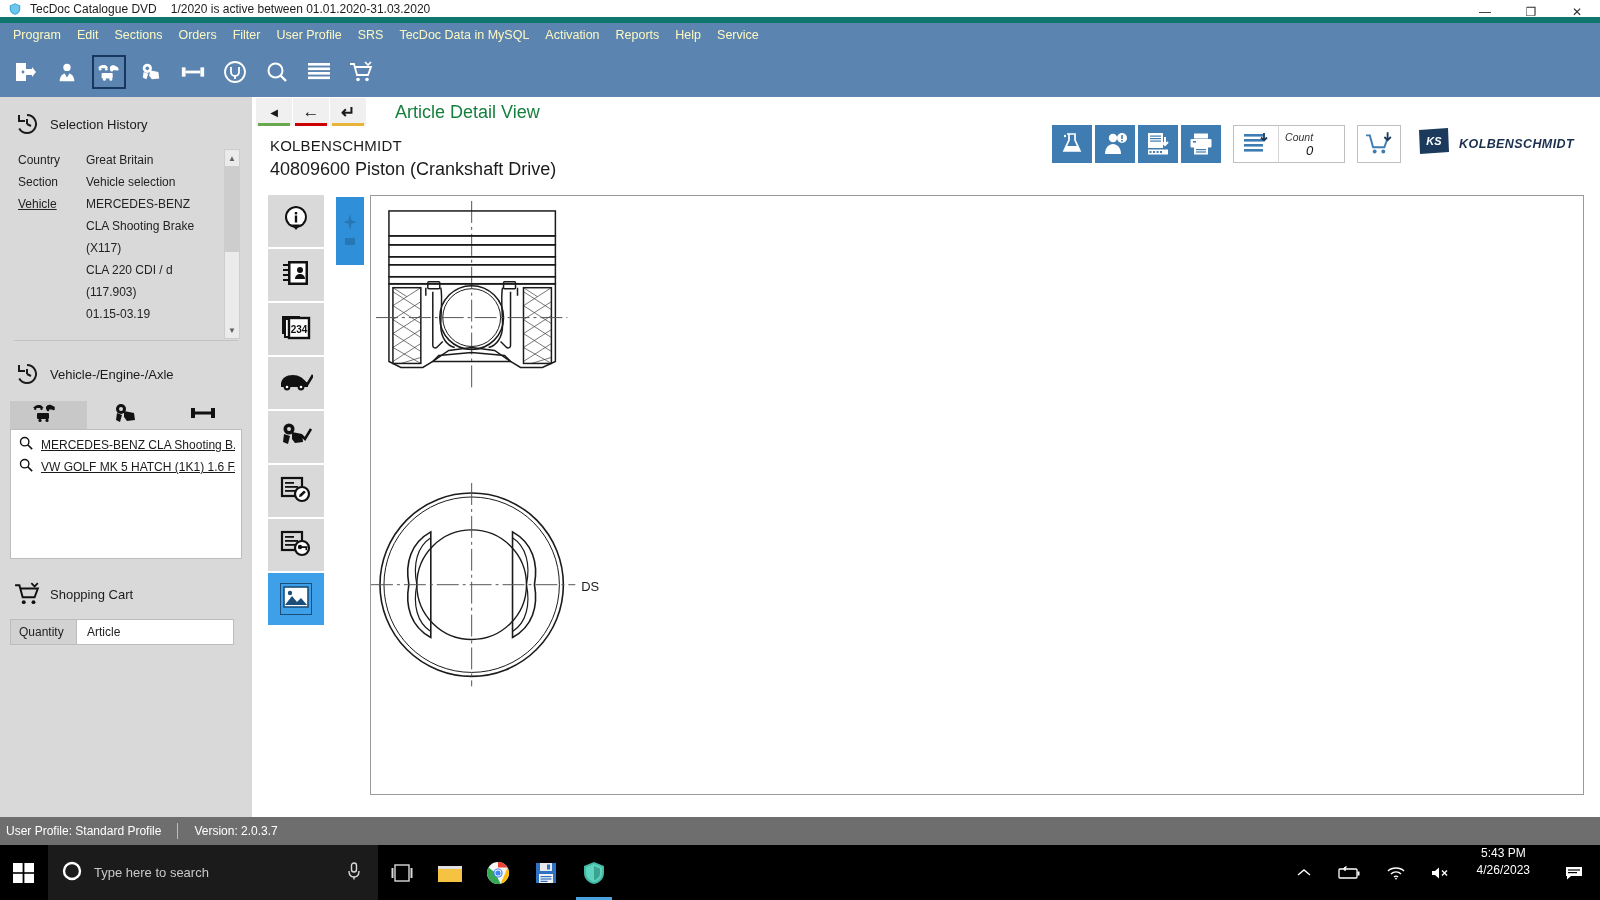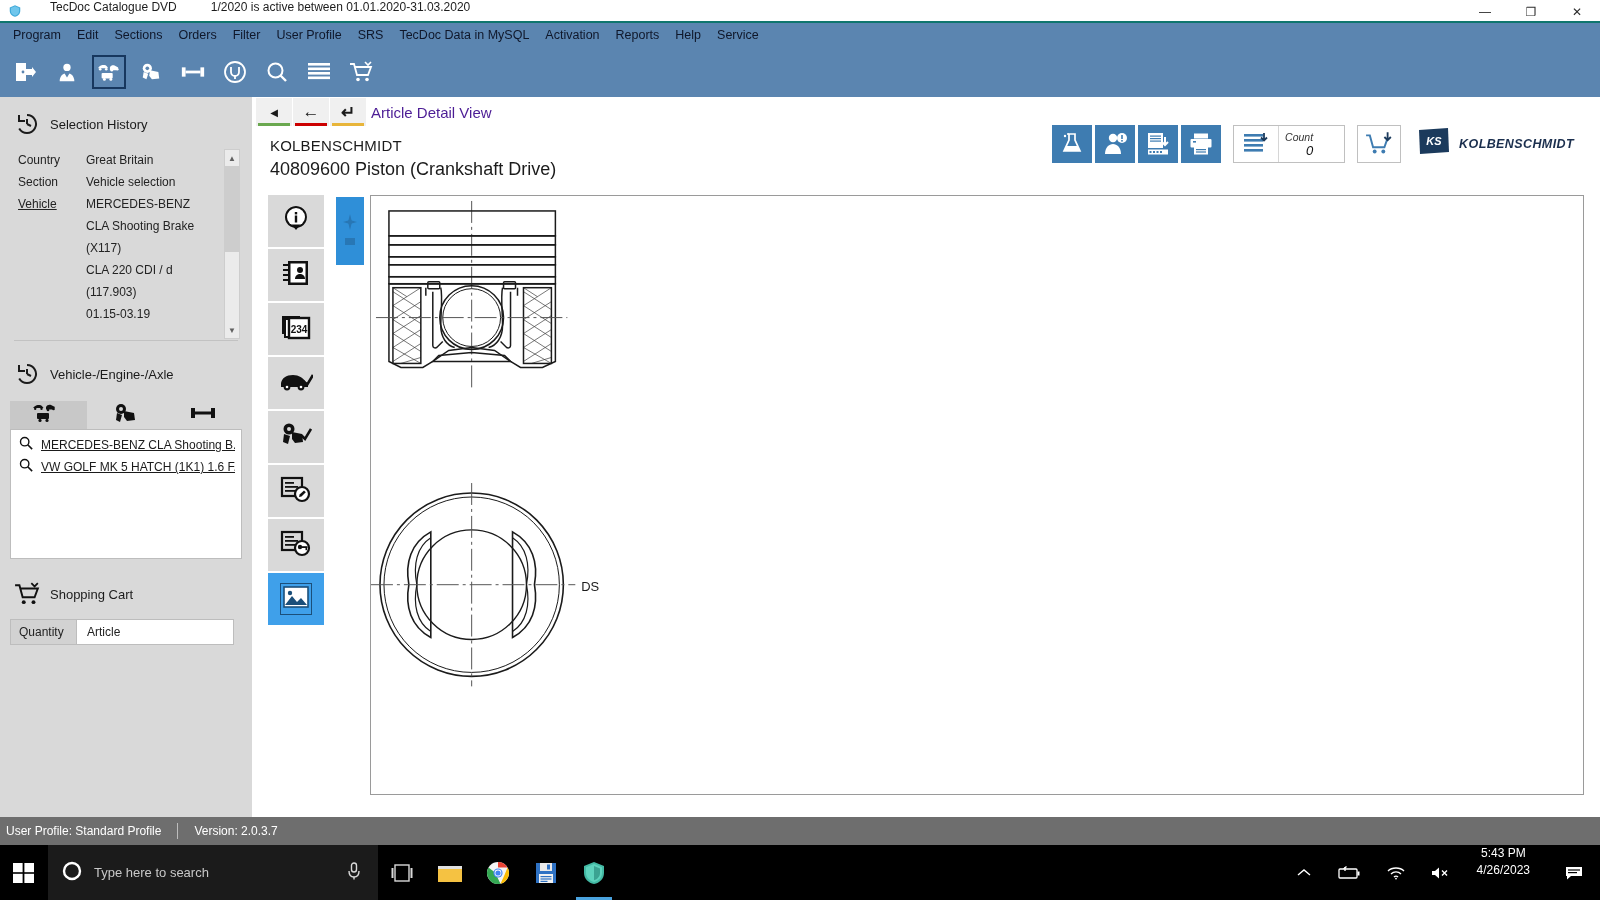--- a/index.html
+++ b/index.html
@@ -7,40 +7,39 @@
     width: 1600px; height: 900px;
     font-family: "Liberation Sans", sans-serif;
     overflow: hidden;
     background: #ffffff;
   }
   .app { position: relative; width: 1600px; height: 900px; }
 
   
   .titlebar {
     position: absolute; left: 0; top: 0; width: 1600px; height: 23px;
-    background: #ffffff; display: flex; 
-    border-bottom: 2px solid #0f766e;
-    gap: 20px;
+    background: #ffffff; display: flex; align-items: center;
+    border-bottom: 6px solid #0f766e;
   }
   .titlebar .tb-icon { margin-left: 8px; margin-right: 8px; display: flex; align-items: center; }
   .titlebar .tb-text { font-size: 12px; color: #1c1c1c; white-space: nowrap; }
   .titlebar .tb-sub { font-size: 12px; color: #1c1c1c; margin-left: 14px; white-space: nowrap; }
   .winbtns { position: absolute; right: 0; top: 0; height: 23px; display: flex; }
   .winbtn {
     width: 46px; height: 23px; display: flex; align-items: center; justify-content: center;
     font-size: 12px; color: #2b2b2b; line-height: 1;
   }
 
   
   .menubar {
     position: absolute; left: 0; top: 23px; width: 1600px; height: 24px;
     background: #5b85b0; display: flex; align-items: center; padding-left: 5px;
   }
   .menuitem {
-    font-size: 12.5px; color: #0f172a; padding: 3px 8px; white-space: nowrap;
+    font-size: 12.5px; color: #fef9c3; padding: 3px 8px; white-space: nowrap;
     line-height: 1;
   }
 
   
   .toolbar {
     position: absolute; left: 0; top: 47px; width: 1600px; height: 50px;
     background: #5b85b0; display: flex; align-items: center; padding-left: 8px; gap: 8px;
   }
   .tbtn {
     width: 34px; height: 34px; display: flex; align-items: center; justify-content: center;
@@ -101,21 +100,21 @@
   .content {
     position: absolute; left: 252px; top: 97px; width: 1348px; height: 720px;
     background: #ffffff;
   }
   .nav-bar { display:flex; align-items:center; height: 30px; padding-left: 4px; }
   .navbtn {
     width: 36px; height: 28px; display:flex; align-items:center; justify-content:center;
     position: relative; background: #f0f0f0; margin-right: 1px; color:#1b1b1b; font-size: 13px;
   }
   .navbtn .bar { position:absolute; left:2px; right:2px; bottom:0; height:3px; }
-  .navtitle { font-size: 15px; color:#4c1d95; margin-left: 4px; }
+  .navtitle { font-size: 18px; color:#15803d; margin-left: 28px; }
 
   .art-head { padding: 10px 0 4px 18px; }
   .art-brand { font-size: 15px; color:#1b1b1b; letter-spacing:.2px; }
   .art-desc { font-size: 18px; color:#1b1b1b; margin-top: 5px; }
 
   .hdr-tools { position:absolute; right: 16px; top: 28px; display:flex; align-items:center; gap: 12px; font-style: italic; }
   .btn-group { display:flex; gap:3px; }
   .bluebtn { width: 40px; height: 38px; background:#3e7cb1; display:flex; align-items:center; justify-content:center; }
   .bluebtn svg { display:block; }
   .countbox { display:flex; align-items:stretch; border:1px solid #c0c0c0; height: 38px; background:#fff; }

